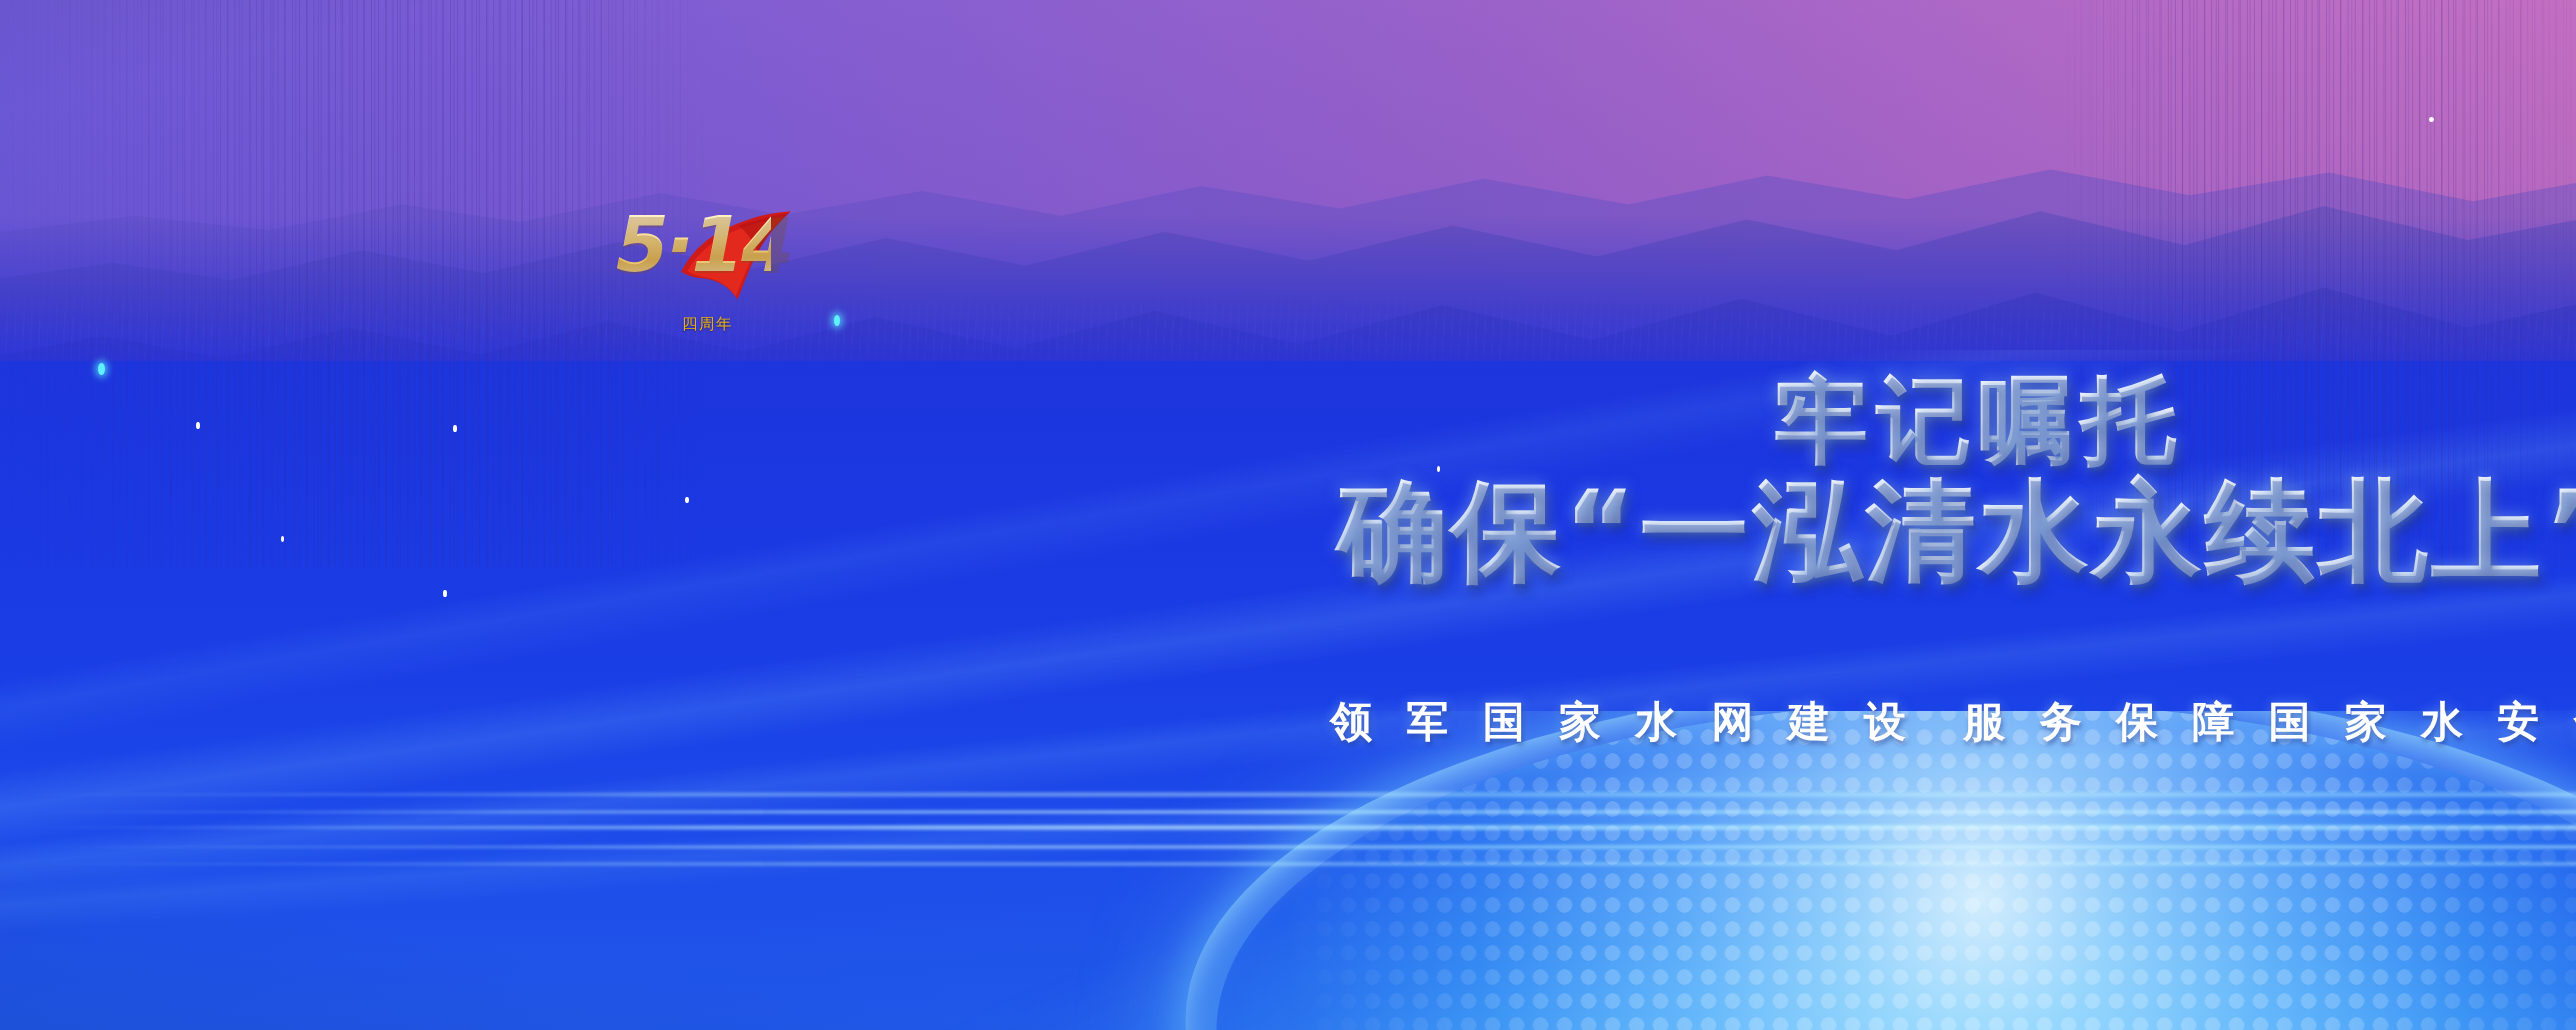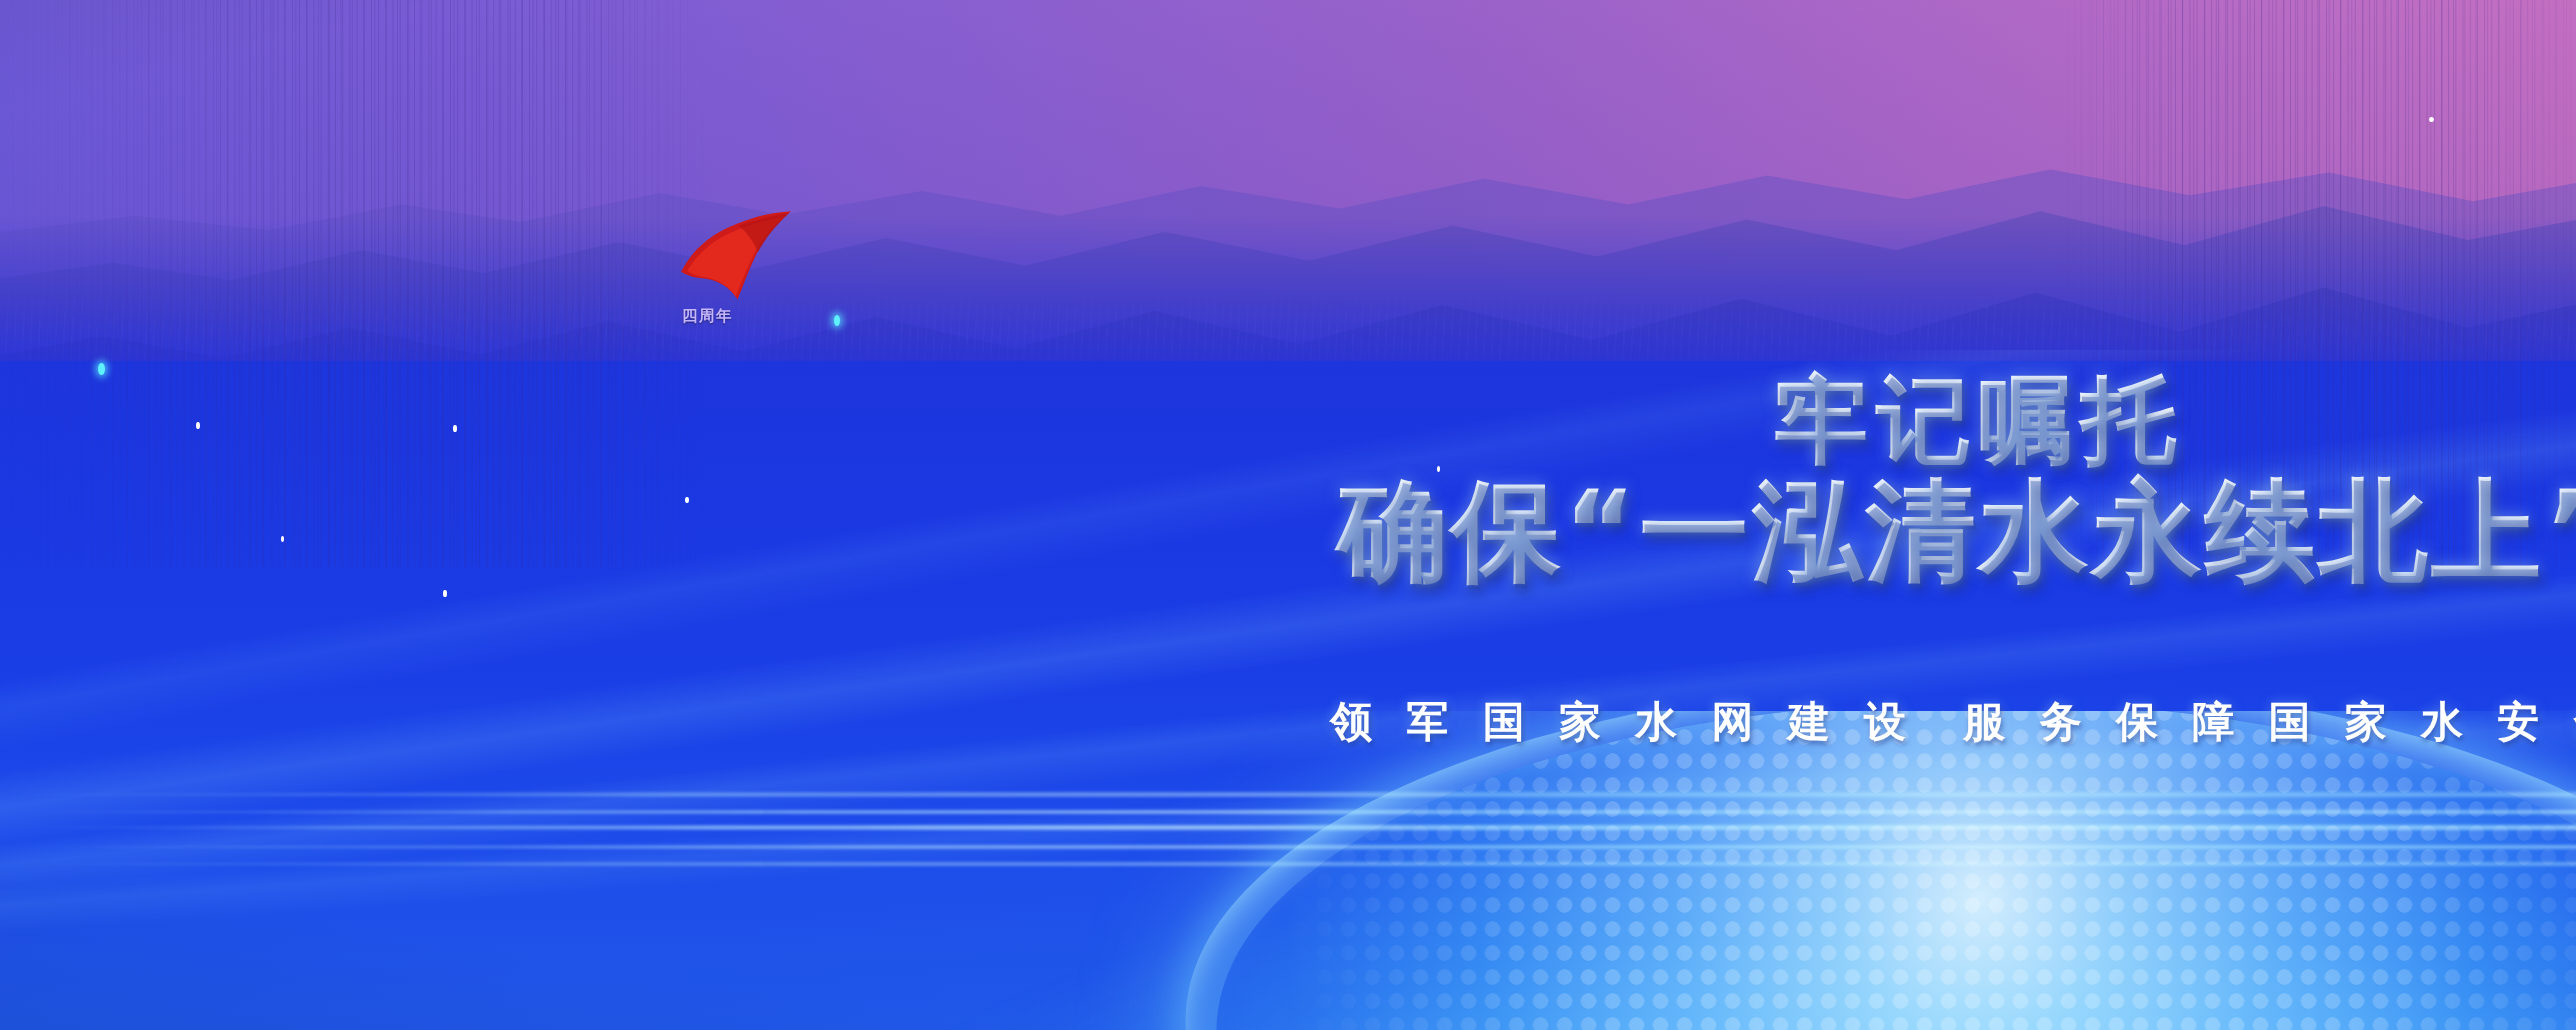--- a/index.html
+++ b/index.html
@@ -157,22 +157,22 @@
     position:absolute;left:0;top:0;width:155px;height:90px;
     font-family:"DejaVu Sans","Liberation Sans",sans-serif;
     font-weight:700;font-style:italic;font-size:76px;line-height:77px;
     letter-spacing:-3.1px;
     background:linear-gradient(178deg,#fff6de 0%,#ffeec1 18%,#f7d98c 40%,#e9bf63 58%,#f6dda1 74%,#cfa44c 100%);
     -webkit-background-clip:text;background-clip:text;color:transparent;
     text-shadow:0 1.5px 0 rgba(120,80,20,.28);
     white-space:nowrap;
   }
   .anniv .sub{
-    position:absolute;left:66px;top:100px;
-    font-size:15.5px;font-weight:700;color:#c4b5fd;letter-spacing:1.5px;
+    position:absolute;left:66px;top:108px;
+    font-size:15.5px;font-weight:400;color:#eab308;letter-spacing:1.5px;
     text-shadow:0 1px 1.5px rgba(0,0,20,.5);
     white-space:nowrap;
   }
 
   
   .eventline{
     position:absolute;left:908px;top:260px;
     font-size:32px;font-weight:700;color:#fdfdff;letter-spacing:1px;
     white-space:nowrap;
     text-shadow:0 0 3.1px rgba(190,225,255,.55), 0 2.1px 3.6px rgba(10,10,70,.55), 1px 1px 0 rgba(205,225,255,.55);
@@ -265,20 +265,21 @@
   <div class="layer vignette"></div>
 
   <div class="content">
 
     <div class="anniv">
       <svg class="ribbon" viewBox="0 0 230 190">
         <path d="M8,120 C40,58 92,34 140,18 C168,8 196,4 222,2 C200,22 178,44 162,72 C144,104 132,140 118,174 C104,150 78,134 44,132 C30,131 18,126 8,120 Z" fill="#cf1a1a"></path>
         <path d="M20,118 C52,64 100,42 146,28 C166,22 186,18 206,14 C186,32 168,52 154,78 C138,108 126,140 114,168 C102,148 80,134 52,130 C38,128 28,124 20,118 Z" fill="#e62b20" opacity=".85"></path>
         <path d="M120,30 C158,18 190,10 220,4 C196,26 174,52 158,82 C150,62 138,44 120,30 Z" fill="#b31313" opacity=".65"></path>
       </svg>
+      <div class="num">5·14</div>
       <div class="sub">四周年</div>
     </div>
 
 
     <div class="headline">
       <div class="hl hl1">牢记嘱托</div>
       <div class="hl hl2">确保“一泓清水永续北上”</div>
     </div>
 
     <div class="botslogan">

